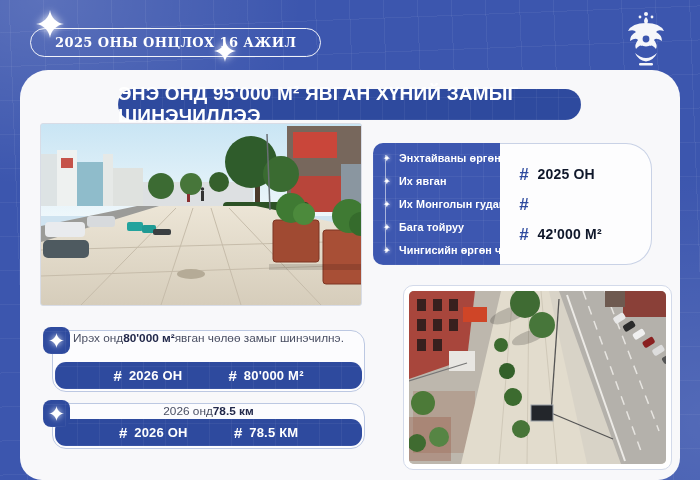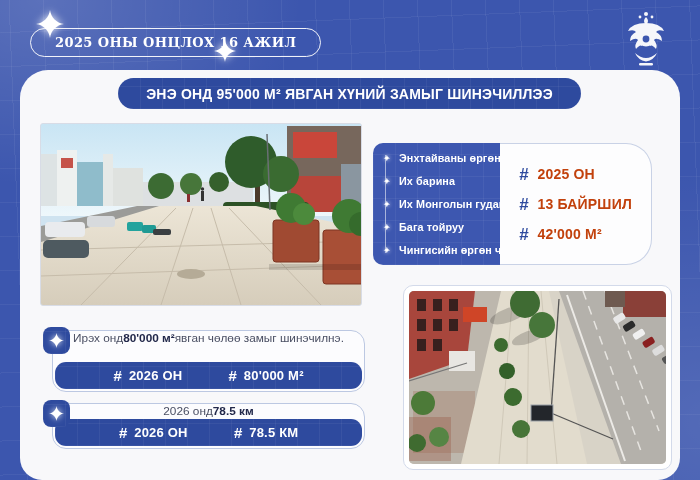--- a/index.html
+++ b/index.html
@@ -22,23 +22,23 @@
   .badge{position:absolute;left:30px;top:28px;height:27px;padding:0 24px;z-index:2;
          border:1.5px solid rgba(255,255,255,.92);border-radius:15px;
          display:flex;align-items:center;color:#fff;
          font-family:"DejaVu Serif",serif;font-weight:700;font-size:13px;letter-spacing:.4px;text-align:center;}
   .spark{position:absolute;z-index:3;filter:drop-shadow(0 0 4px rgba(255,255,255,.95));}
   .spark svg{display:block;}
   .emblem{position:absolute;left:622px;top:11px;width:48px;height:58px;z-index:2;opacity:.95;}
   
   .card{position:absolute;left:20px;top:70px;width:660px;height:410px;z-index:1;
         background:#f8f8fa;border-radius:28px 28px 22px 22px;}
-  .banner{position:absolute;left:98px;top:8px;width:463px;height:31px;border-radius:16px;
+  .banner{position:absolute;left:98px;top:19px;width:463px;height:31px;border-radius:16px;
         display:flex;align-items:center;justify-content:center;color:#fff;
-        font-weight:700;font-size:14px;letter-spacing:.2px;}
+        font-weight:700;font-size:19px;letter-spacing:.2px;}
   
   .photo-left{position:absolute;left:20px;top:53px;width:320px;height:181px;
         border:1px solid #d8dce6;border-radius:3px;overflow:hidden;background:#cfe3f0;}
   .photo-right{position:absolute;left:383px;top:215px;width:269px;height:185px;
         background:#fff;border:1px solid #d3daea;border-radius:10px;padding:5px;box-sizing:border-box;}
   .photo-right .inner{width:100%;height:100%;border-radius:5px;overflow:hidden;background:#d8d3c7;}
   .photo-left svg,.photo-right svg{display:block;width:100%;height:100%;}
   
   .streets-panel{position:absolute;left:353px;top:73px;width:127px;height:122px;
         background-color:#3d57b0;border-radius:10px 0 0 10px;
@@ -51,21 +51,21 @@
         padding:9px 4px 9px 26px;display:flex;flex-direction:column;justify-content:space-between;}
   .streets li{position:relative;color:#fff;font-size:10.8px;font-weight:600;letter-spacing:.1px;
         white-space:nowrap;display:flex;align-items:center;}
   .streets .bullet{position:absolute;left:-19px;width:14px;text-align:center;font-size:8px;color:#fff;
         text-shadow:0 0 4px rgba(255,255,255,.95);}
   .stats-panel{position:absolute;left:480px;top:73px;width:152px;height:122px;box-sizing:border-box;
         background:#fdfdfe;border:1.5px solid #c9d2e6;border-left:none;border-radius:0 26px 26px 0;
         display:flex;flex-direction:column;justify-content:center;gap:13px;padding-left:19px;}
   .stat-row{display:flex;align-items:center;gap:9px;}
   .hash{font-weight:800;font-style:italic;color:#2e4a9e;font-size:17px;line-height:1;}
-  .stat-label{color:#c2410c;font-weight:700;font-size:14px;letter-spacing:.2px;}
+  .stat-label{color:#0f172a;font-weight:700;font-size:14px;letter-spacing:.2px;}
   
   .info-box{position:absolute;left:32px;width:313px;box-sizing:border-box;
         background:#fcfcfe;border:1.5px solid #bcc8e2;border-radius:14px;}
   .box-1{top:260px;height:62px;}
   .box-2{top:333px;height:46px;}
   .info-text{position:absolute;left:0;right:0;top:0;bottom:29px;display:flex;align-items:flex-start;
         justify-content:center;font-size:11.8px;color:#4a4f63;white-space:nowrap;}
   .info-text b{color:#22284a;font-weight:800;}
   .info-bar{position:absolute;left:2px;right:2px;bottom:2px;height:27px;border-radius:11px;
         display:flex;align-items:center;justify-content:center;gap:46px;}
@@ -179,21 +179,21 @@
     </div>
 
     <div class="streets-panel">
       <ul class="streets">
         <li>
             <span class="bullet">✦</span>
             <span>Энхтайваны өргөн чөлөө</span>
           </li>
         <li>
             <span class="bullet">✦</span>
-            <span>Их барина</span>
+            <span>Их явган</span>
           </li>
         <li>
             <span class="bullet">✦</span>
             <span>Их Монголын гудамж</span>
           </li>
         <li>
             <span class="bullet">✦</span>
             <span>Бага тойруу</span>
           </li>
         <li>
@@ -203,21 +203,20 @@
       </ul>
     </div>
 
     <div class="stats-panel">
       <div class="stat-row">
         <span class="hash">#</span>
         <span class="stat-label">2025 ОН</span>
       </div>
       <div class="stat-row">
         <span class="hash">#</span>
-        <span class="stat-label">13 БАЙРШИЛ</span>
       </div>
       <div class="stat-row">
         <span class="hash">#</span>
         <span class="stat-label">42'000 М²</span>
       </div>
     </div>
 
     <div class="corner-spark bluetex cs-1">
       <svg width="15" height="15" viewBox="0 0 24 24">
           <path fill="#ffffff" d="M12 0C12.9 6.5 17.5 11.1 24 12C17.5 12.9 12.9 17.5 12 24C11.1 17.5 6.5 12.9 0 12C6.5 11.1 11.1 6.5 12 0Z"></path>

